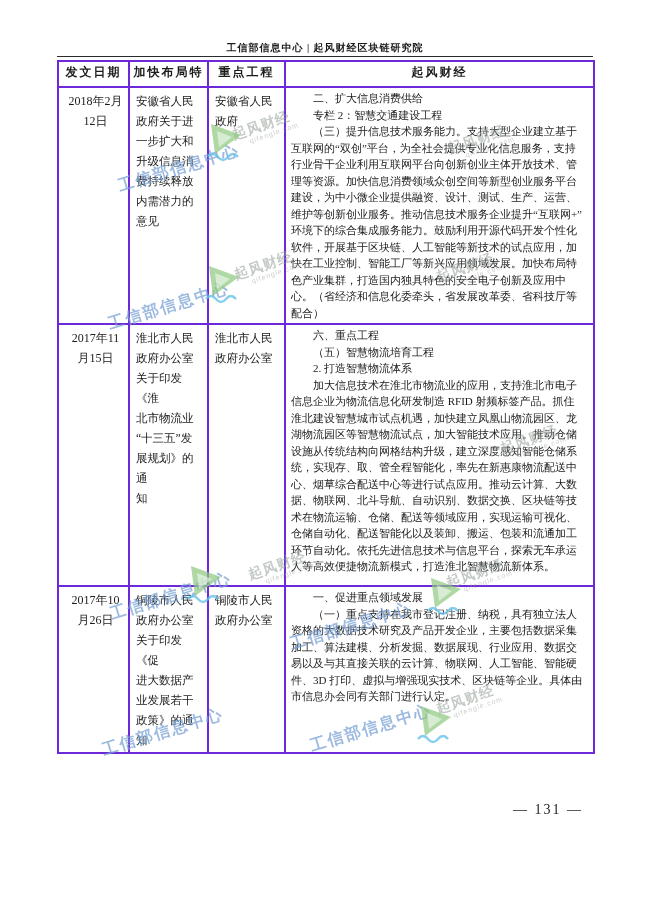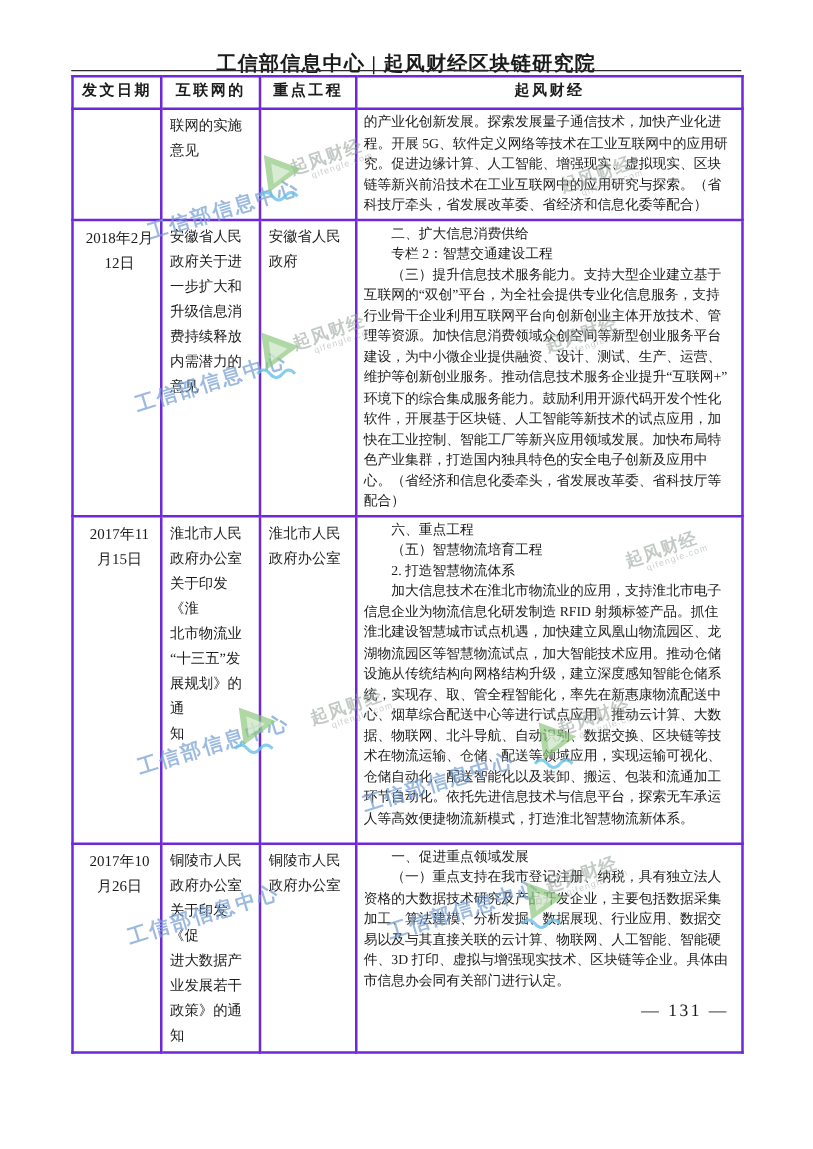--- a/index.html
+++ b/index.html
@@ -2,21 +2,21 @@
 <html><head>
 <meta charset="utf-8">
 <style>
   html,body{margin:0;padding:0;}
   body{
     width:650px;height:919px;background:#ffffff;position:relative;overflow:hidden;
     font-family:"Liberation Serif","DejaVu Serif",serif;color:#1b1b1b;
   }
   .doc-header{
     position:absolute;top:41px;left:57px;width:536px;text-align:center;
-    font-weight:bold;font-size:16px;letter-spacing:1px;white-space:nowrap;
+    font-weight:bold;font-size:10px;letter-spacing:1px;white-space:nowrap;
   }
   .topline{position:absolute;top:56px;left:57px;width:536px;border-top:1.5px solid #2b2b2b;}
   table.doc{
     position:absolute;top:60px;left:57px;width:536px;
     border-collapse:collapse;table-layout:fixed;
   }
   table.doc th,table.doc td{border:2px solid #6d28d9;vertical-align:top;}
   table.doc th{
     font-weight:bold;font-size:12px;text-align:center;height:20px;padding:2px 0;
     letter-spacing:2px;
@@ -56,37 +56,26 @@
 <table class="doc">
   <colgroup>
     <col style="width:71px">
       <col style="width:79px">
       <col style="width:77px">
       <col style="width:309px">
   </colgroup>
   <thead>
     <tr>
       <th>发文日期</th>
-      <th>互联网的</th>
+      <th>加快布局特</th>
       <th>重点工程</th>
       <th>起风财经</th>
     </tr>
   </thead>
   <tbody>
-    <tr style="height:83px">
-      <td class="c-date"></td>
-      <td class="c-name">联网的实施
-意见</td>
-      <td class="c-agency"></td>
-      <td class="c-content">的产业化创新发展。探索发展量子通信技术，加快产业化进
-程。开展 5G、软件定义网络等技术在工业互联网中的应用研
-究。促进边缘计算、人工智能、增强现实、虚拟现实、区块
-链等新兴前沿技术在工业互联网中的应用研究与探索。（省
-科技厅牵头，省发展改革委、省经济和信息化委等配合）</td>
-    </tr>
     <tr style="height:230px">
       <td class="c-date">2018年2月
 12日</td>
       <td class="c-name">安徽省人民
 政府关于进
 一步扩大和
 升级信息消
 费持续释放
 内需潜力的
 意见</td>

